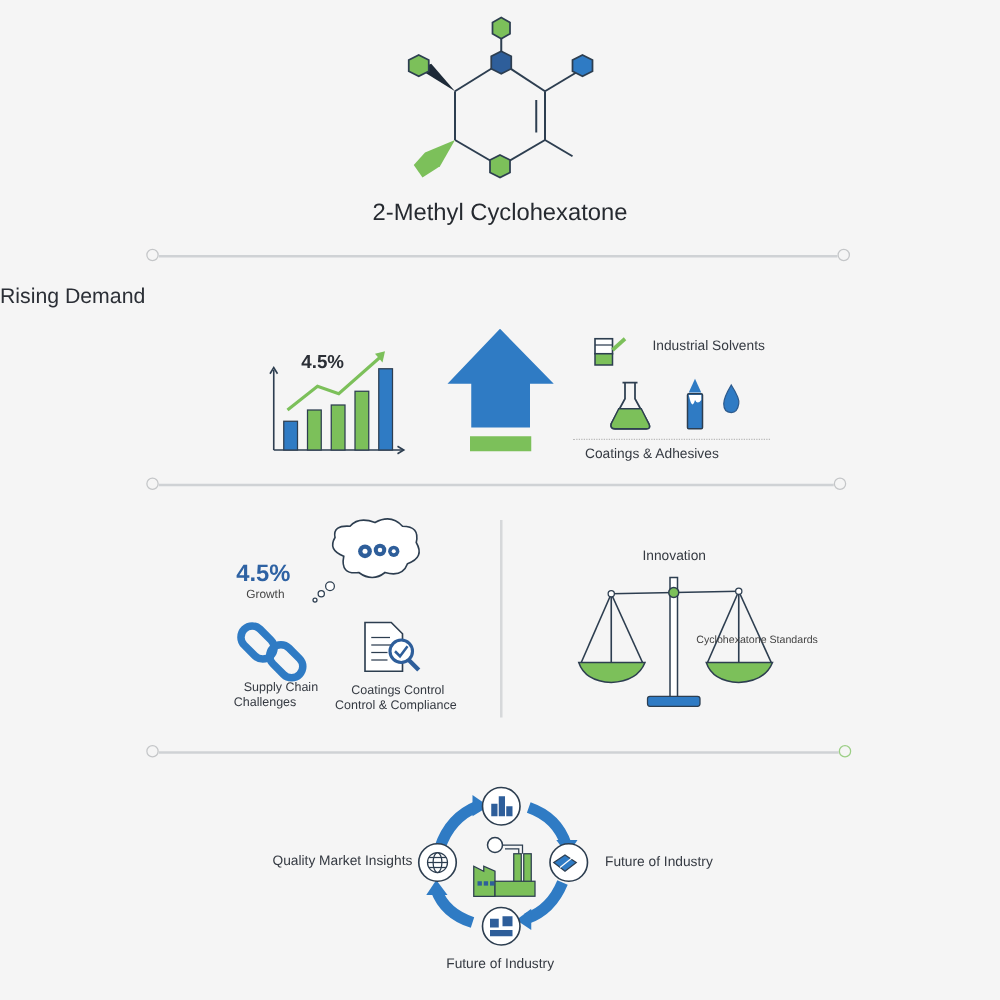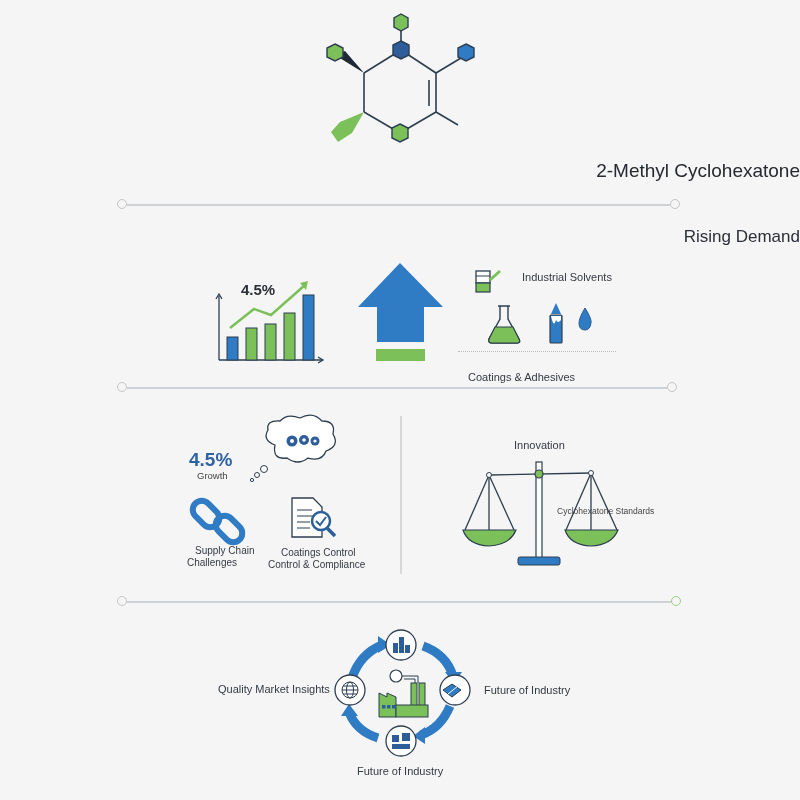--- a/index.html
+++ b/index.html
@@ -1,20 +1,20 @@
 <!DOCTYPE html>
 <html><head>
 <meta charset="utf-8">
 <style>
   html, body { margin:0; padding:0; }
   body { width:800px; height:800px; background:#f5f5f5; position:relative; overflow:hidden;
          font-family:"Liberation Sans", sans-serif; color:#2b2f36; }
   .abs { position:absolute; }
-  .title { left:0; width:800px; top:160px; text-align:right; font-size:19px; color:#262a30; }
-  .section-title { left:0; width:800px; top:227px; text-align:right; font-size:17px; color:#2b2f36; }
+  .title { left:0; width:800px; top:160px; text-align:center; font-size:19px; color:#262a30; }
+  .section-title { left:0; width:800px; top:227px; text-align:left; font-size:17px; color:#2b2f36; }
   .divider { height:2px; background:#cfd2d5; }
   .node { width:10px; height:10px; border:1.5px solid #c4c6c8; border-radius:50%; background:#f5f5f5; box-sizing:border-box; }
   .node.green { border-color:#9ccf86; }
   .label { font-size:11px; color:#353a42; white-space:nowrap; }
   .pct-dark { font-size:15px; font-weight:bold; color:#2b2f36; }
   .pct-blue { font-size:19px; font-weight:bold; color:#2e62a3; }
   .small { font-size:9.5px; color:#444; }
   svg { position:absolute; overflow:visible; }
 </style>
 </head>
@@ -88,21 +88,21 @@
   <path d="M498,306 L510,306 M500,306 L500,319 L489,339 Q488,343 492,343 L517,343 Q521,343 519,339 L508,319 L508,306" fill="none" stroke="#2d3e50" stroke-width="1.4"></path>
   <path d="M495,327 L513,327 L519,339 Q521,343 517,343 L492,343 Q488,343 489,339 Z" fill="#7cc05a" stroke="#2d3e50" stroke-width="1.2"></path>
 </svg>
 <svg style="left:0;top:0;width:800px;height:400px">
   <path d="M556,303 L561,314 L551,314 Z" fill="#2f7bc4"></path>
   <rect x="550" y="315" width="12" height="28" rx="1" fill="#2f7bc4" stroke="#2d3e50" stroke-width="1.2"></rect>
   <path d="M551,316 L561,316 L561,320 Q558,324 556,320 Q554,327 552,320 Z" fill="#fff"></path>
   <path d="M585,308 Q592,319 591,323 Q590,330 585,330 Q579,330 579,323 Q579,318 585,308 Z" fill="#2f7bc4" stroke="#2d5a8c" stroke-width="1"></path>
 </svg>
 <div class="abs" style="left:458px;top:351px;width:158px;border-top:1px dotted #bbb"></div>
-<div class="abs label" style="left:468px;top:371px">Coatings &amp; Adhesives</div>
+<div class="abs label" style="left:468px;top:357px">Coatings &amp; Adhesives</div>
 
 <div class="abs node" style="left:117px;top:382px"></div>
 <div class="abs divider" style="left:127px;top:387px;width:540px"></div>
 <div class="abs node" style="left:667px;top:382px"></div>
 
 <div class="abs pct-blue" style="left:189px;top:449px">4.5%</div>
 <div class="abs small" style="left:197px;top:470px">Growth</div>
 <svg style="left:0;top:0;width:800px;height:600px">
   <path d="M275,445 Q262,440 268,430 Q266,420 280,421 Q287,413 300,418 Q313,411 322,421 Q336,421 333,434 Q340,446 326,451 Q322,462 308,458 Q298,466 287,458 Q272,460 275,445 Z" fill="#fff" stroke="#2d3e50" stroke-width="1.3"></path>
   <g fill="#2e5e9a">

